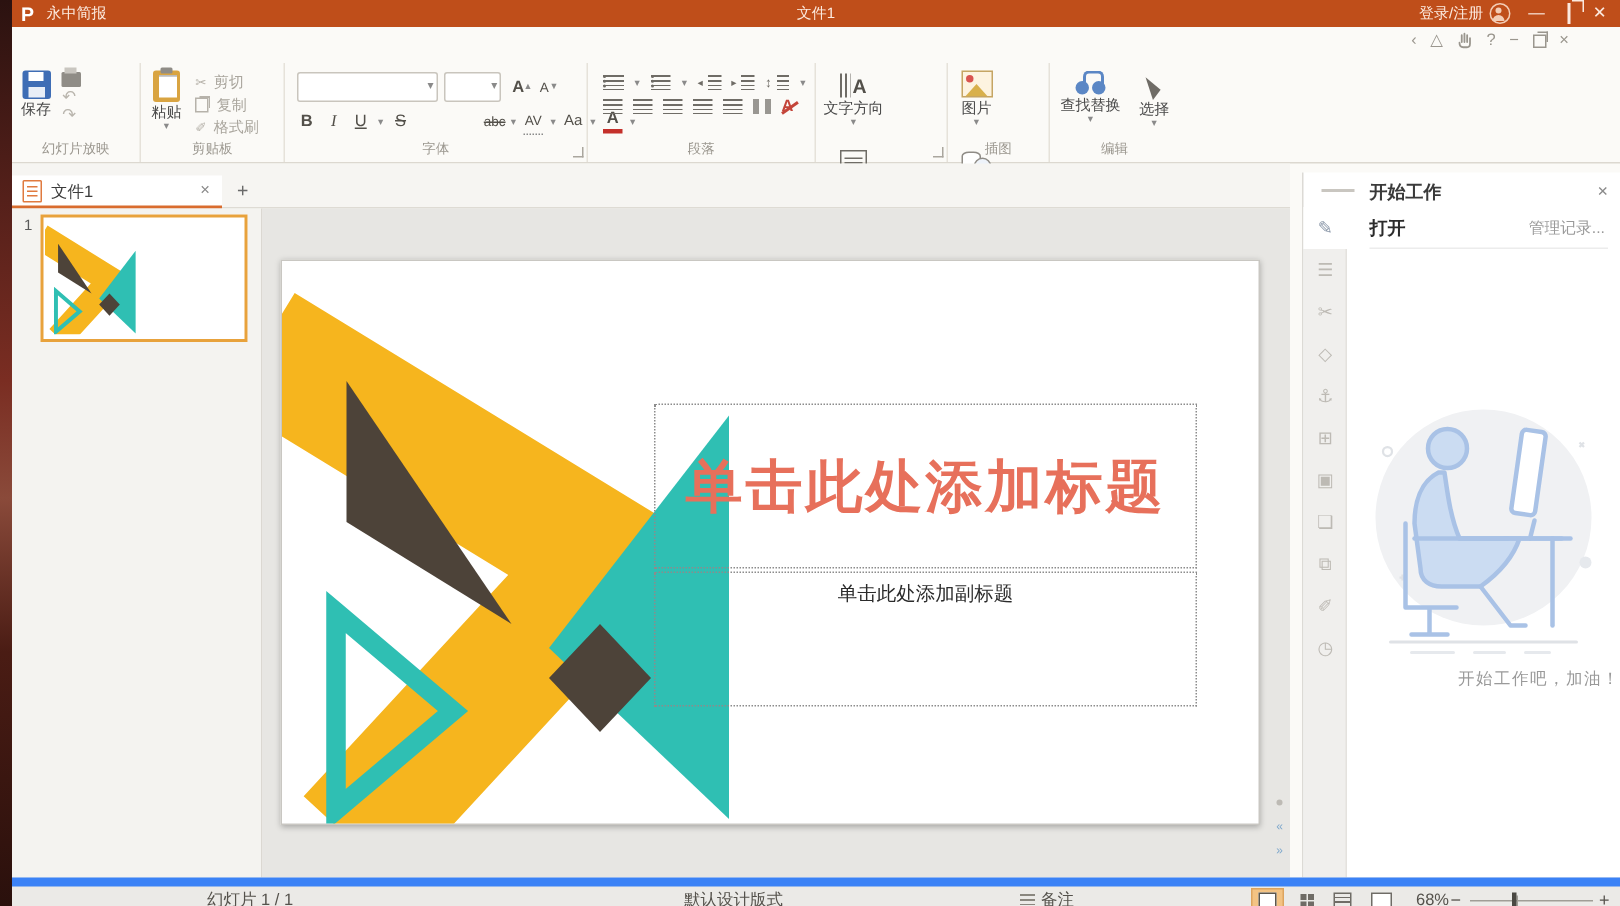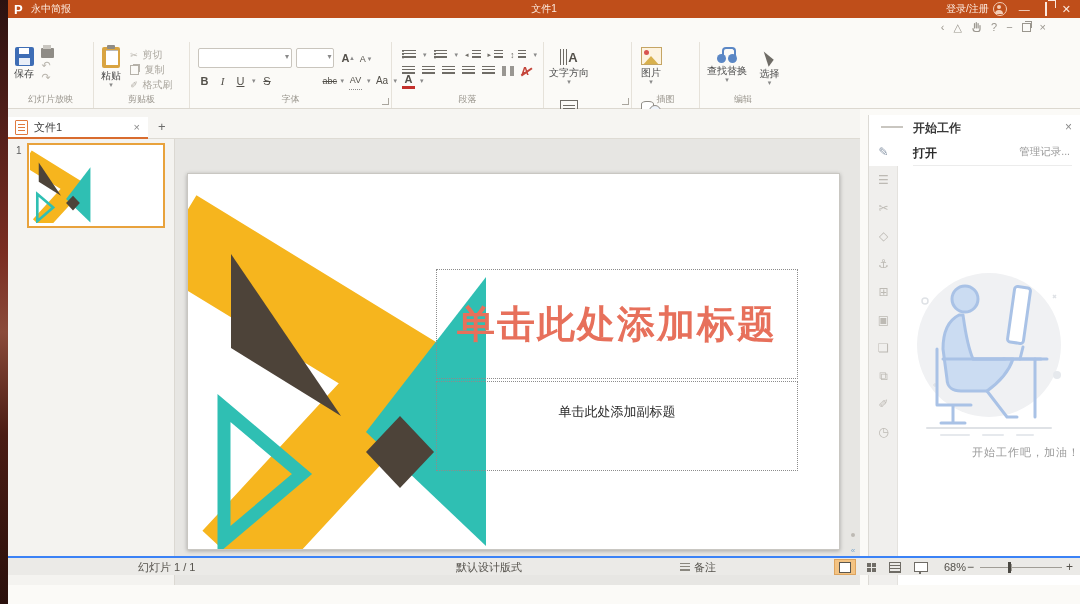--- a/index.html
+++ b/index.html
@@ -129,21 +129,21 @@
   .thumb-num{position:absolute;left:8px;top:6px;font-size:10px;color:#5a5a5a;}
   .thumb{position:absolute;left:19px;top:4px;width:138px;height:85px;background:#fff;border:2px solid #e8a23c;box-sizing:border-box;overflow:hidden;}
   .thumb svg{display:block;margin:1px;}
   .main-area{position:absolute;left:167px;top:0;width:685px;height:100%;background:#e7e6e3;}
   .canvas{position:absolute;left:12px;top:34px;width:651px;height:375px;background:#fff;box-shadow:0 1px 4px rgba(0,0,0,.28);border:1px solid #c9c7c2;box-sizing:content-box;}
   .canvas svg{position:absolute;left:0;top:0;}
   .ph{position:absolute;border:1px dotted #8c8c8c;box-sizing:border-box;background:transparent;}
   .ph-title{left:248px;top:95px;width:362px;height:110px;display:flex;align-items:center;justify-content:center;}
   .ph-title .t{font-family:"Liberation Serif","DejaVu Serif",serif;font-weight:bold;font-size:38px;color:#e7705b;letter-spacing:2px;white-space:nowrap;}
   .ph-sub{left:248px;top:207px;width:362px;height:90px;text-align:center;}
-  .ph-sub .t{font-size:13px;color:#2b2b2b;margin-top:21px;display:inline-block;}
+  .ph-sub .t{font-size:13px;color:#2b2b2b;margin-top:5px;display:inline-block;}
   .vscroll{position:absolute;right:2px;top:0;width:10px;height:100%;}
   .vs-dot{position:absolute;left:3px;bottom:48px;width:4px;height:4px;border-radius:50%;background:#bdbab4;}
   .vs-btn{position:absolute;left:0px;width:10px;height:12px;color:#7fa8cc;font-size:8px;text-align:center;line-height:12px;}
   .vs-prev{bottom:28px;} .vs-next{bottom:12px;}
 
   
   .task-pane{position:absolute;left:860px;top:115px;width:212px;height:470px;background:#fff;border-left:1px solid #dcdad5;box-sizing:border-box;}
   .tp-handle{position:absolute;left:12px;top:11px;width:22px;height:2px;background:#c9c6c0;}
   .tp-title{position:absolute;left:44px;top:5px;font-size:12px;font-weight:bold;color:#3a3a3a;}
   .tp-close{position:absolute;right:8px;top:5px;font-size:12px;color:#8a8a8a;}
@@ -153,21 +153,21 @@
   .tp-strip{position:absolute;left:0;top:23px;width:29px;height:447px;background:#f0efed;border-right:1px solid #e4e2de;box-sizing:border-box;}
   .strip-ic{width:29px;height:28px;display:flex;align-items:center;justify-content:center;font-size:12px;color:#bdbab4;}
   .strip-ic.sel{background:#fff;color:#8a97a8;}
   .tp-illus{position:absolute;left:29px;top:150px;right:0;text-align:center;}
   .tp-hint{position:absolute;left:29px;right:0;top:330px;text-align:right;font-size:11px;color:#9a9a9a;letter-spacing:1px;}
   .watermark{position:absolute;right:12px;bottom:16px;display:flex;align-items:center;gap:6px;}
   .wm-text{font-size:27px;font-weight:bold;color:#fff;letter-spacing:1px;text-shadow:1px 2px 3px rgba(90,90,90,.55);}
   .wm-ic{filter:drop-shadow(1px 2px 2px rgba(90,90,90,.4));}
 
   
-  .statusbar{position:absolute;left:0;top:556px;width:100%;height:19px;background:#ebeae7;border-top:2px solid #3b82f6;box-sizing:border-box;font-size:11px;color:#55524c;}
+  .statusbar{position:absolute;left:0;top:585px;width:100%;height:19px;background:#ebeae7;border-top:6px solid #3b82f6;box-sizing:border-box;font-size:11px;color:#55524c;}
   .sb{position:absolute;top:2px;line-height:15px;white-space:nowrap;}
   .sb-slideinfo{left:130px;}
   .sb-layout{left:448px;}
   .sb-notes{left:672px;display:flex;align-items:center;gap:4px;}
   .notes-ic{width:10px;height:9px;background:repeating-linear-gradient(to bottom,#8a877f 0 1.2px,transparent 1.2px 3.2px);}
   .view-btn{position:absolute;top:1px;width:22px;height:16px;display:flex;align-items:center;justify-content:center;}
   .vb-normal{left:826px;background:#f3c383;border:1px solid #dda45e;box-sizing:border-box;}
   .nrm-ic{width:10px;height:9px;border:1px solid #5a574f;background:#fff;}
   .grid4{width:9px;height:9px;position:relative;}
   .grid4:before{content:"";position:absolute;left:0;top:0;width:4px;height:4px;background:#6f6c66;box-shadow:5px 0 0 #6f6c66,0 5px 0 #6f6c66,5px 5px 0 #6f6c66;}

